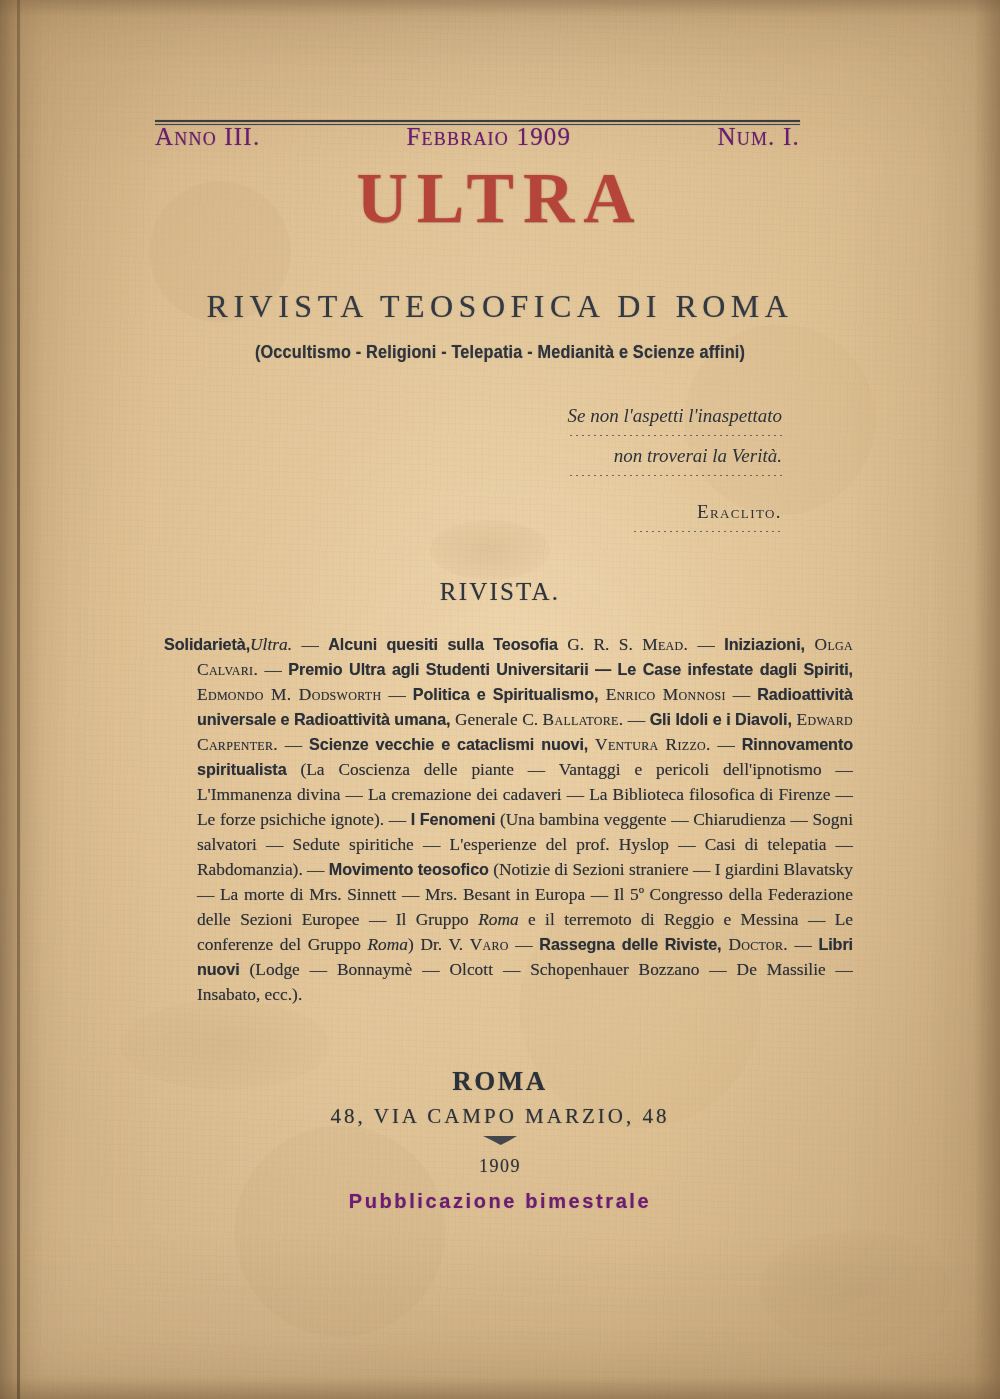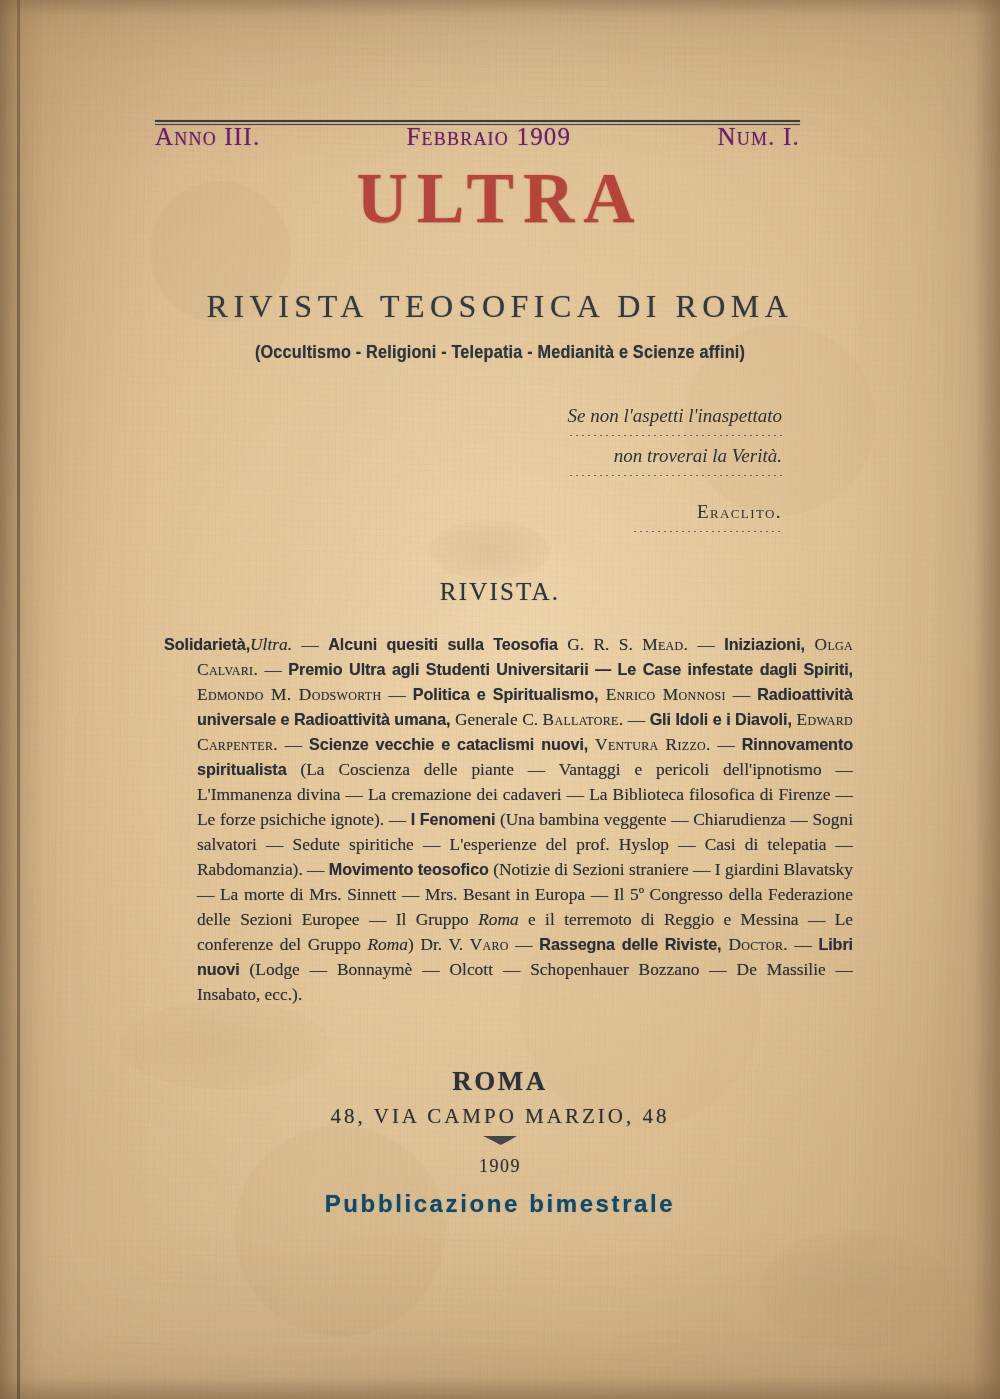--- a/index.html
+++ b/index.html
@@ -209,23 +209,23 @@
     opacity:.9;
   }
   .imprint .year{
     margin-top:11px;
     font-family:"Liberation Serif",serif;
     font-size:18px;letter-spacing:1.5px;
     text-shadow:0 0 1px rgba(44,50,58,0.45);
   }
   .periodicity{
     position:absolute;left:0;top:1190px;width:1000px;text-align:center;
-    color:#0c4a6e;
+    color:#701a75;
     font-family:"Liberation Sans",sans-serif;
-    font-weight:bold;font-size:24px;letter-spacing:2.6px;
+    font-weight:bold;font-size:20px;letter-spacing:2.6px;
     text-shadow:0 0 1.1px rgba(45,50,58,0.5);
   }
 
   
   .age-wash{
     position:absolute;left:0;top:0;right:0;bottom:0;
     pointer-events:none;
     background:
       radial-gradient(ellipse 55% 40% at 50% 50%, rgba(255,238,205,0.10) 0%, rgba(0,0,0,0) 70%),
       linear-gradient(180deg, rgba(163,130,86,0.10) 0%, rgba(0,0,0,0) 12%, rgba(0,0,0,0) 88%, rgba(160,127,84,0.12) 100%);

